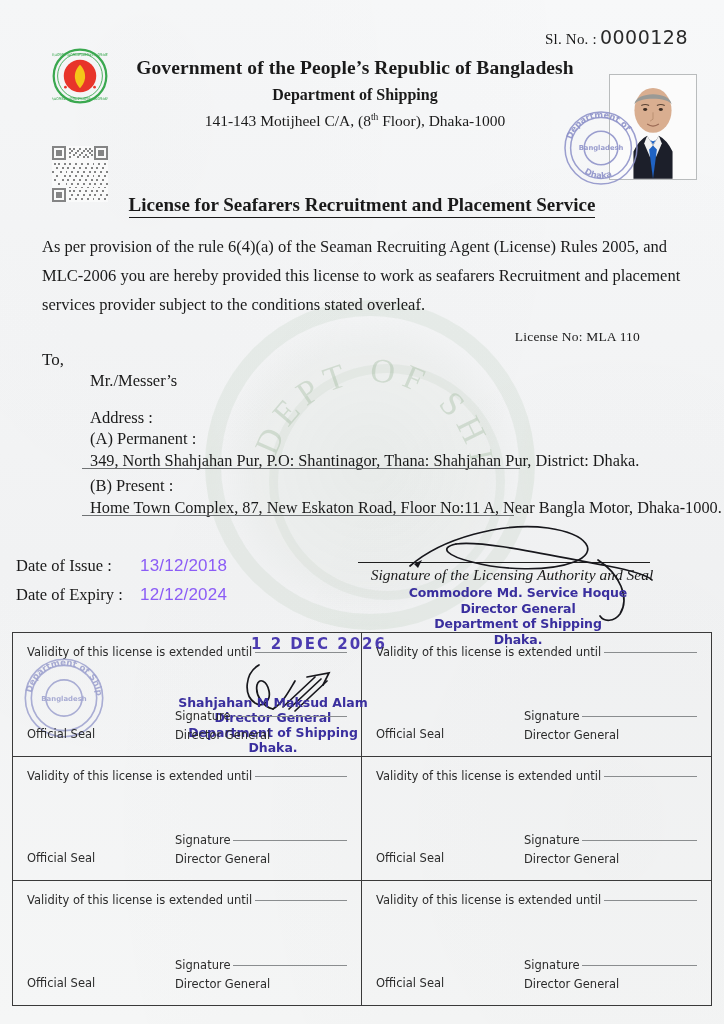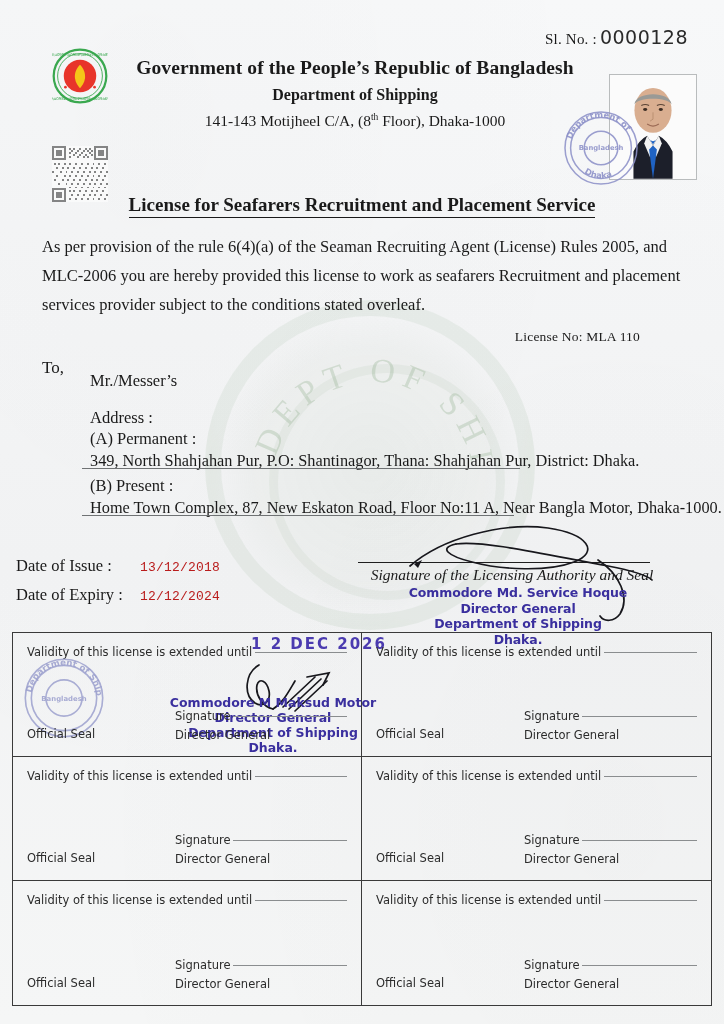--- a/index.html
+++ b/index.html
@@ -161,21 +161,20 @@
     right: 84px; top: 329px;
     font-size: 13.5px;
     letter-spacing: .2px;
   }
 
   
   .to-label {
     position: absolute;
     left: 42px; top: 350px;
     font-size: 17px;
-    margin-top: 8px;
   }
 
   .field-row {
     position: absolute;
     display: flex;
     align-items: flex-start;
     font-size: 16.5px;
     flex-direction: column;
   }
   .field-label { white-space: nowrap; }
@@ -211,23 +210,23 @@
 
   .r-pres { left: 90px; top: 476px; }
   .r-pres .field-label { width: 130px; }
   .pres-val { width: 430px; line-height: 23px; font-size: 16.3px; }
 
   
   .dates { position: absolute; left: 16px; top: 556px; font-size: 16.5px; }
   .date-row { display: flex; align-items: baseline; margin-bottom: 9px; }
   .date-label { width: 124px; }
   .date-value {
-    font-family: Liberation Mono, monospace;
-    font-size: 13px;
-    color: #b91c1c;
+    font-family: Liberation Sans, sans-serif;
+    font-size: 17px;
+    color: #8b5cf6;
     letter-spacing: .2px;
   }
 
   
   .sig-line {
     position: absolute;
     left: 358px; top: 562px;
     width: 292px;
     height: 1.4px;
     background: #1f1f1f;
@@ -654,21 +653,21 @@
         </g>
         <defs>
           <path id="sc-top" d="M 12,50 A 38,38 0 0 1 88,50"></path>
         </defs>
         <text font-family="DejaVu Sans, sans-serif" font-size="10" fill="#9a9ecd" font-weight="bold" opacity=".85">
           <textPath href="#sc-top" startOffset="5%">Department of Shipping</textPath>
         </text>
         <text x="50" y="53" text-anchor="middle" font-family="DejaVu Sans, sans-serif" font-size="8" fill="#9a9ecd" font-weight="bold" opacity=".85">Bangladesh</text>
       </svg>
       <div class="stamp-cell">
-        <div>Commodore M Maksud Motor</div>
+        <div>Shahjahan M Maksud Alam</div>
         <div>Director General</div>
         <div>Department of Shipping</div>
         <div>Dhaka.</div>
       </div>
       <div class="ext-bottom">
         <div class="ext-seal-label">Official Seal</div>
         <div class="ext-sigcol">
           <div class="ext-sig-row">
             <span>Signature</span>
             <span class="dots"></span>

